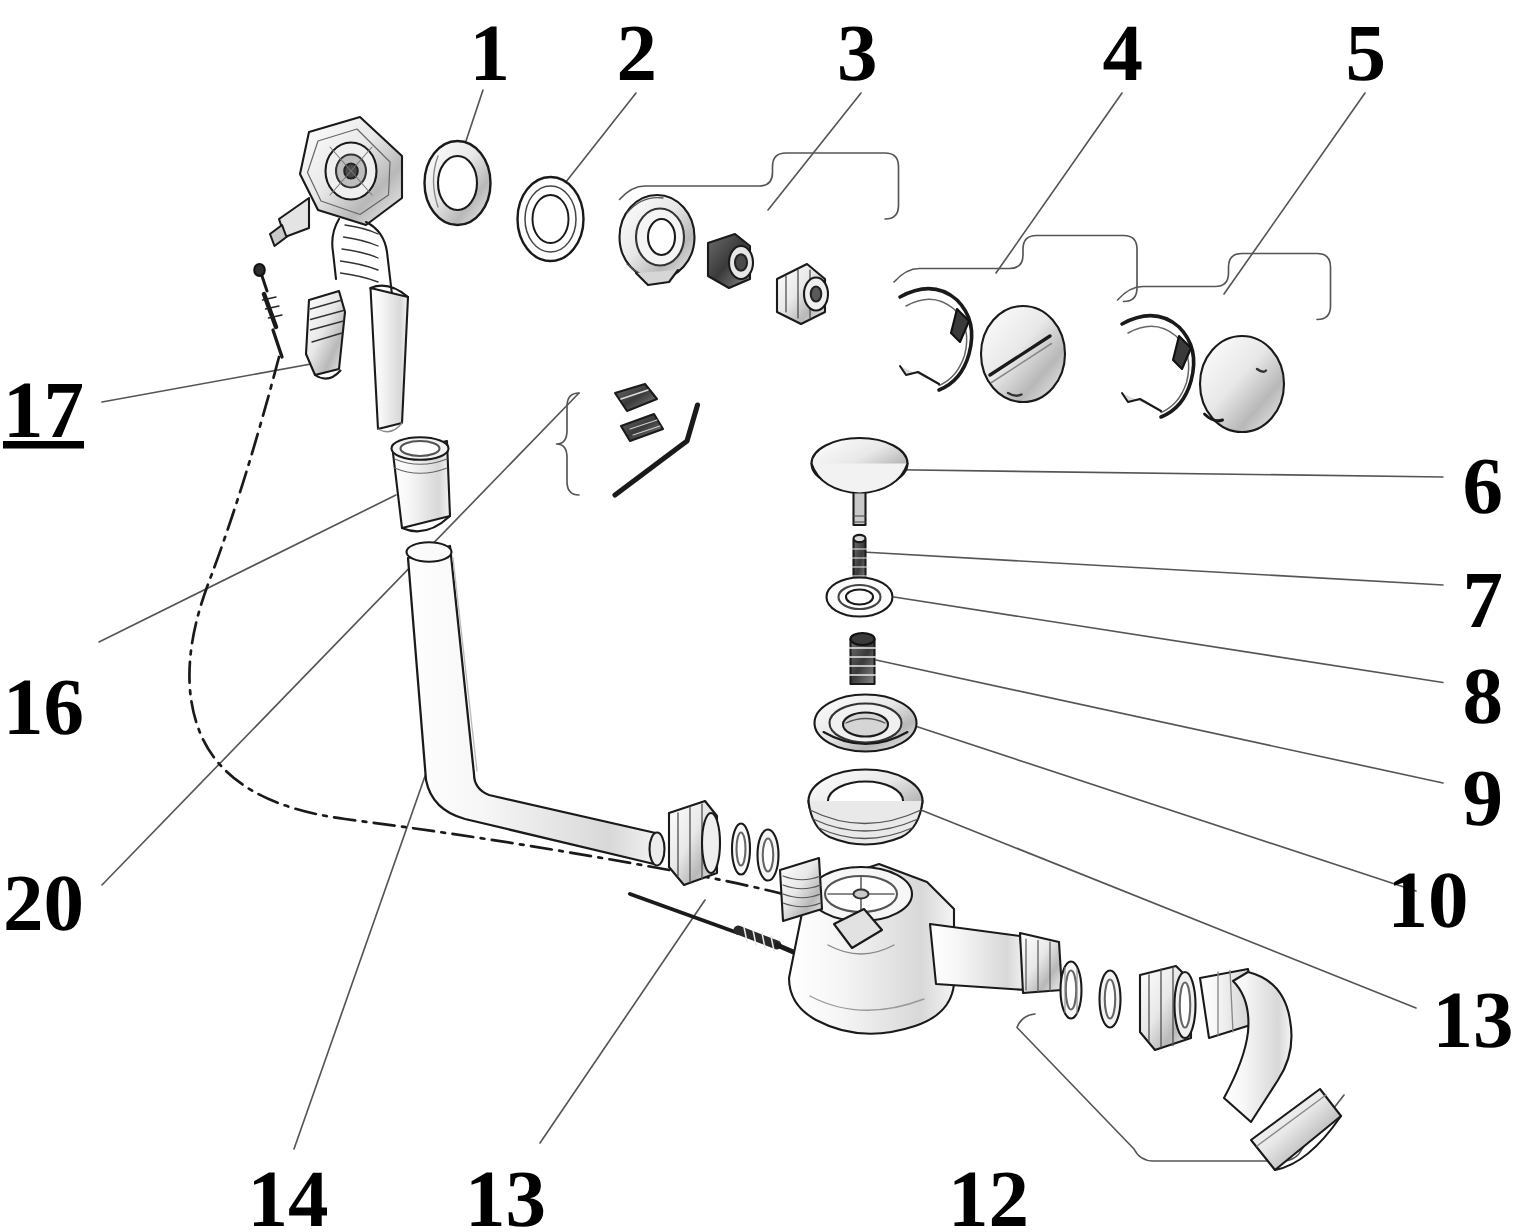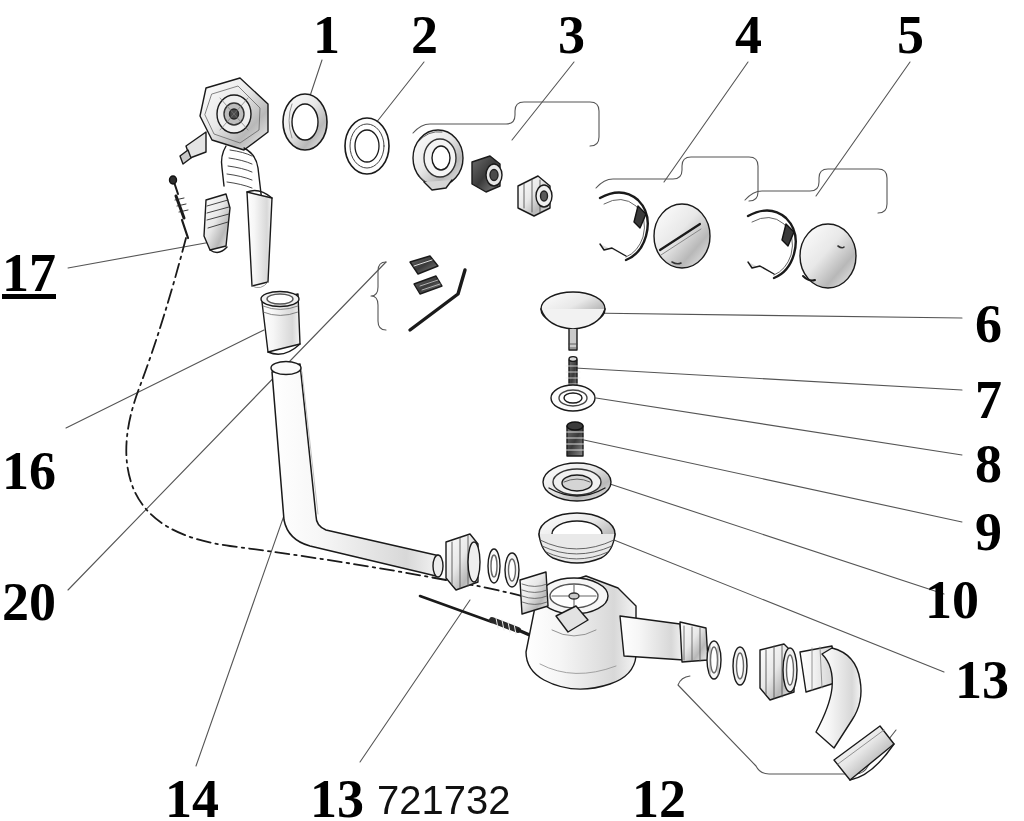--- a/index.html
+++ b/index.html
@@ -384,15 +384,14 @@
   <div class="lbl n" style="left:955px; top:653px;">13</div>
 
   <div class="lbl n" style="left:632px; top:772px;">12</div>
   <div class="lbl n" style="left:310px; top:772px;">13</div>
   <div class="lbl n" style="left:165px; top:772px;">14</div>
 
   <div class="lbl n" style="left:2px;  top:575px;">20</div>
   <div class="lbl n" style="left:2px;  top:410px;margin-top:34px;">16</div>
   <div class="lbl n" style="left:2px;  top:246px;text-decoration:underline;">17</div>
 
-  <div class="partno" style="left:377px; top:780px;">721732</div>
 
 </div>
 
 </body></html>

